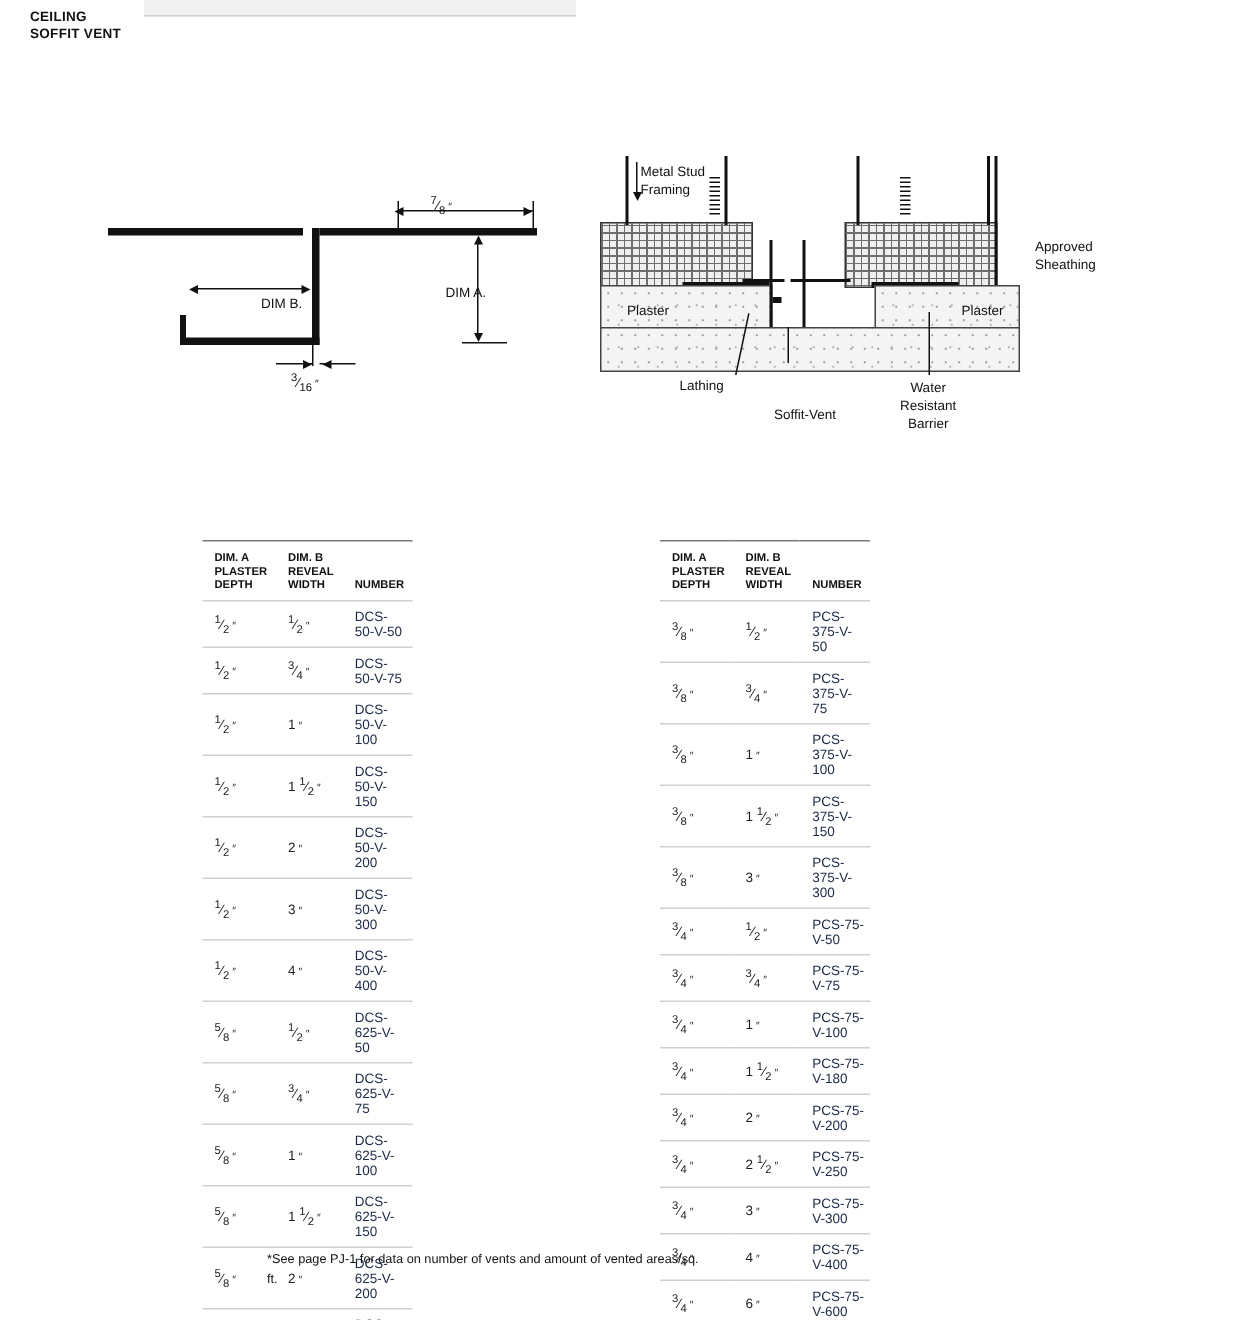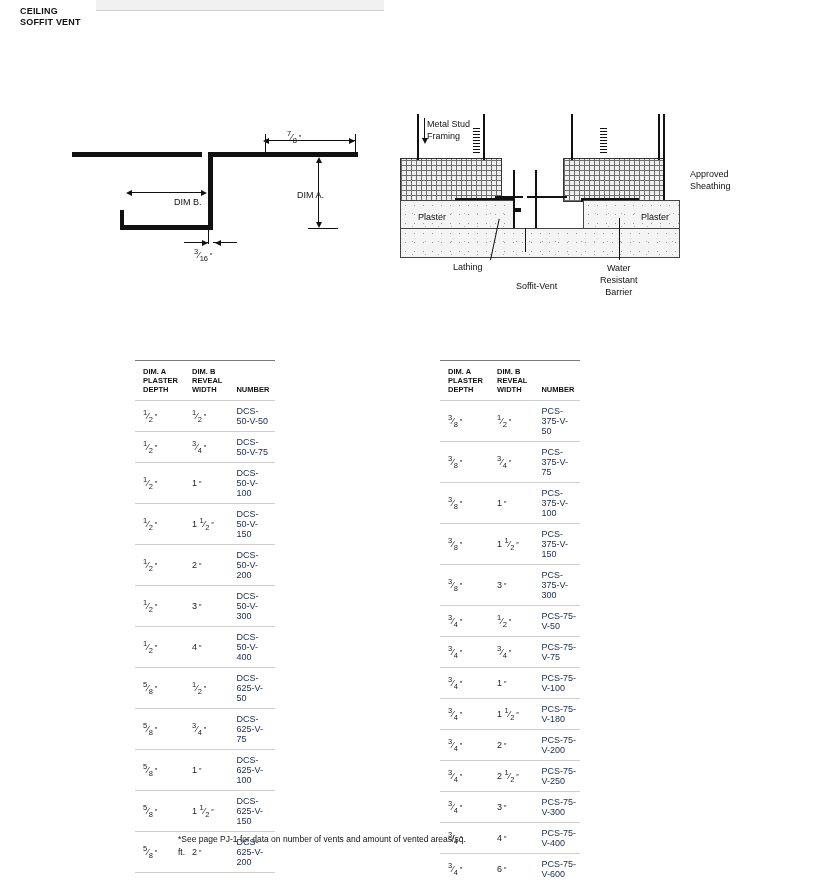--- a/index.html
+++ b/index.html
@@ -32,21 +32,21 @@
 
   
   .dimline { position:absolute; background:#111; }
   .arrow { position:absolute; width:0; height:0; }
   .arr-l { border-top:3px solid transparent; border-bottom:3px solid transparent; border-right:6px solid #111; }
   .arr-r { border-top:3px solid transparent; border-bottom:3px solid transparent; border-left:6px solid #111; }
   .arr-u { border-left:3px solid transparent; border-right:3px solid transparent; border-bottom:6px solid #111; }
   .arr-d { border-left:3px solid transparent; border-right:3px solid transparent; border-top:6px solid #111; }
 
   
-  .draw-right { position:absolute; left:395px; top:100px; width:430px; height:210px; }
+  .draw-right { position:absolute; left:395px; top:90px; width:430px; height:210px; }
   .hatch {
     position:absolute;
     background-color:#efefef;
     background-image:
       repeating-linear-gradient(0deg, #6e6e6e 0 1px, transparent 1px 5px),
       repeating-linear-gradient(90deg, #6e6e6e 0 1px, transparent 1px 5px);
     border:1px solid #333;
   }
   .concrete {
     position:absolute;

